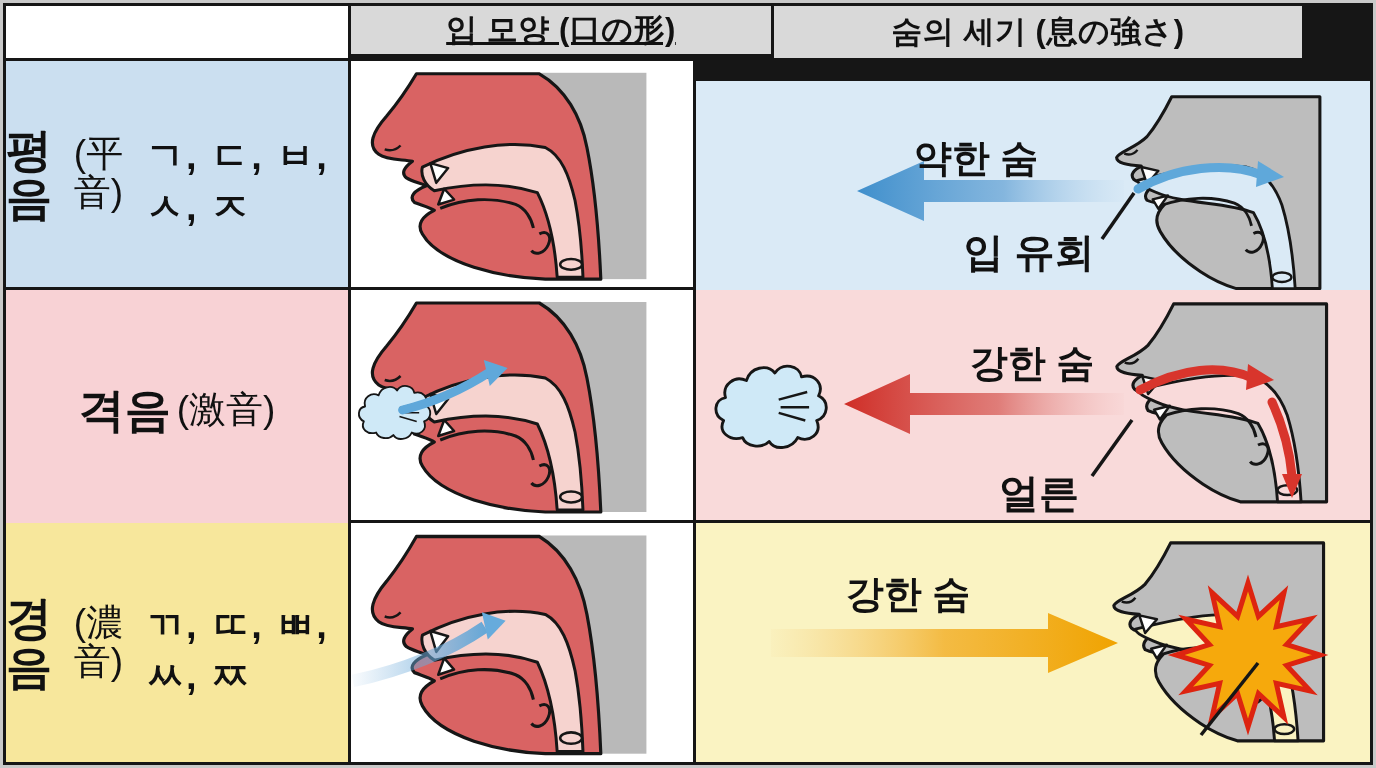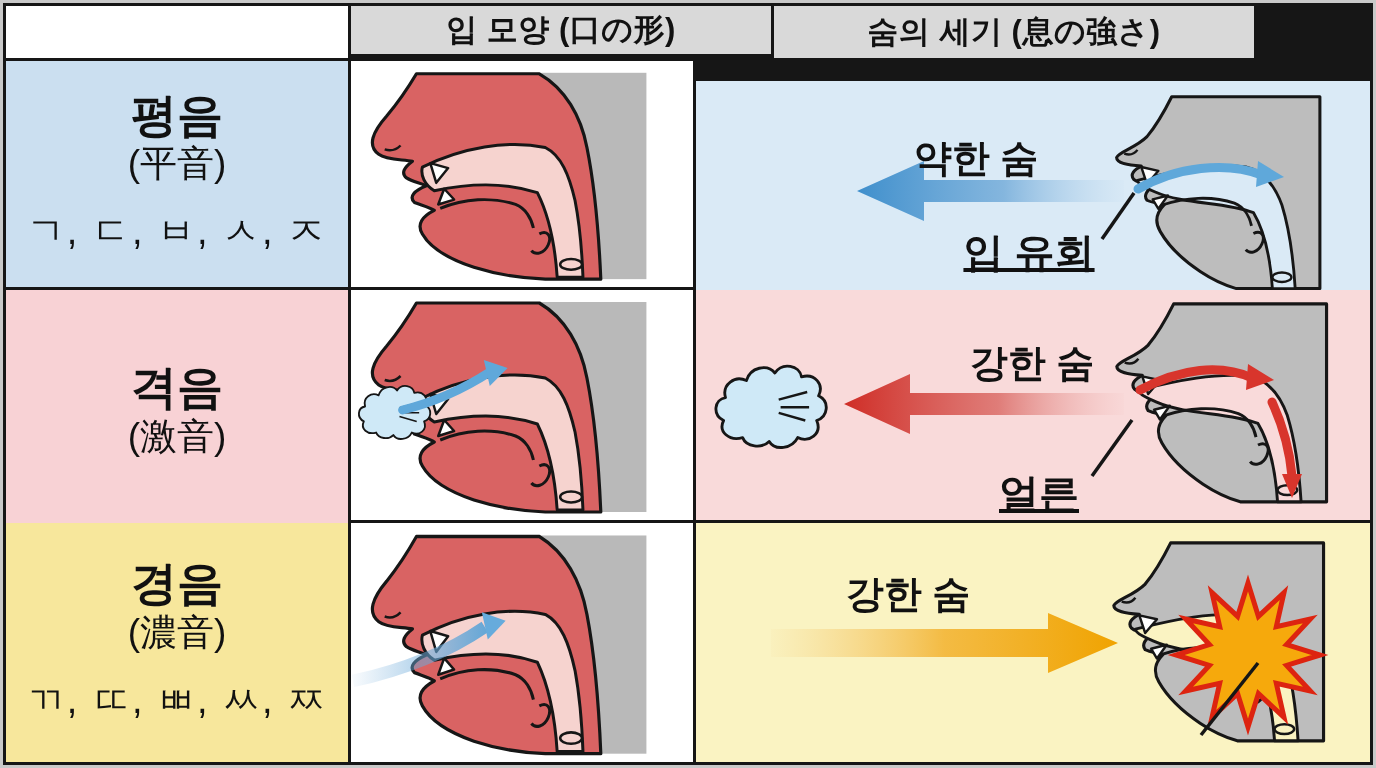--- a/index.html
+++ b/index.html
@@ -2,27 +2,27 @@
 <html><head>
 <meta charset="utf-8">
 <style>
   html,body{margin:0;padding:0;background:#888;}
   #stage{position:relative;width:1376px;height:768px;box-sizing:border-box;
          border:3px solid #c9c9c9;background:#161616;overflow:hidden;
          font-family:"Liberation Sans","DejaVu Sans",sans-serif;color:#111;}
   .cell{position:absolute;box-sizing:border-box;overflow:hidden;}
   .hdr{display:flex;align-items:center;justify-content:center;
        font-size:31px;font-weight:800;letter-spacing:0.5px;background:#d9d9d9;}
-  .cat-cell{display:flex;flex-direction:column;align-items:center;justify-content:center;gap:6px;}
+  .cat-cell{display:flex;flex-direction:row;align-items:center;justify-content:center;gap:6px;}
   .cat-name{font-size:46px;font-weight:800;line-height:1.05;}
   .cat-hanja{font-size:37px;font-weight:400;line-height:1.05;}
-  .cat-cons{font-size:38px;font-weight:400;margin-top:16px;letter-spacing:2px;}
+  .cat-cons{font-size:38px;font-weight:700;margin-top:16px;letter-spacing:2px;}
   .lbl{position:absolute;font-weight:800;white-space:nowrap;text-align:center;}
   .breath-lbl{font-size:38px;}
-  .note-lbl{font-size:40px;text-decoration:underline;}
+  .note-lbl{font-size:40px;}
   svg{display:block;}
 </style>
 </head>
 <body>
 
 <svg width="0" height="0" style="position:absolute" aria-hidden="true">
   <defs>
     <g id="gray-head">
       <path d="M66,6 C58,22 50,36 40,48 C28,60 10,64 8,70 C8,76 20,78 34,79
                C26,83 22,88 26,93 C30,97 40,98 48,99 C40,104 36,110 40,115
@@ -60,24 +60,24 @@
                C120,50 118,66 106,70 C112,84 98,94 86,88 C80,100 62,102 56,92
                C48,100 32,98 28,88 Z" fill="#cfe9f7" stroke="#161616" stroke-width="3" stroke-linejoin="round"></path>
       <path d="M66,48 L96,40 M68,56 L98,56 M66,62 L94,70" fill="none" stroke="#161616" stroke-width="2.5"></path>
     </g>
   </defs>
 </svg>
 
 <div id="stage">
 
   <div class="cell" style="left:3px;top:3px;width:342px;height:52px;background:#fff;"></div>
-  <div class="cell hdr" style="left:348px;top:3px;width:420px;height:48px;">
+  <div class="cell hdr" style="left:348px;top:3px;width:420px;height:48px;text-decoration:underline;">
     <span>입 모양 (口の形)</span>
   </div>
-  <div class="cell hdr" style="left:771px;top:3px;width:480px;height:52px;">
+  <div class="cell hdr" style="left:771px;top:3px;width:528px;height:52px;">
     <span>숨의 세기 (息の強さ)</span>
   </div>
 
   <div class="cell cat-cell" style="left:3px;top:58px;width:342px;height:226px;background:#cbdff0;">
     <div class="cat-name">평음</div>
     <div class="cat-hanja">(平音)</div>
     <div class="cat-cons">ㄱ, ㄷ, ㅂ, ㅅ, ㅈ</div>
   </div>
 
   <div class="cell" style="left:348px;top:58px;width:342px;height:226px;background:#fff;">

